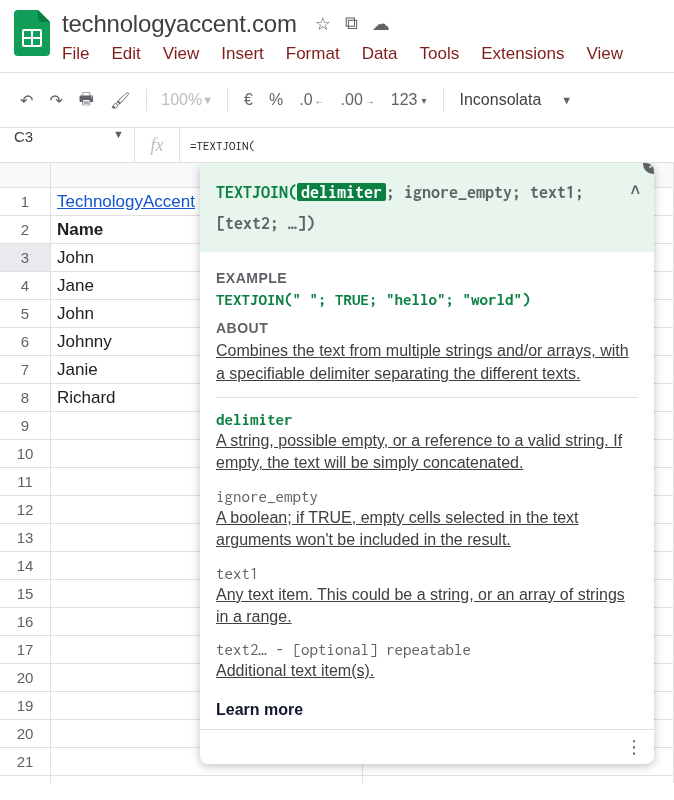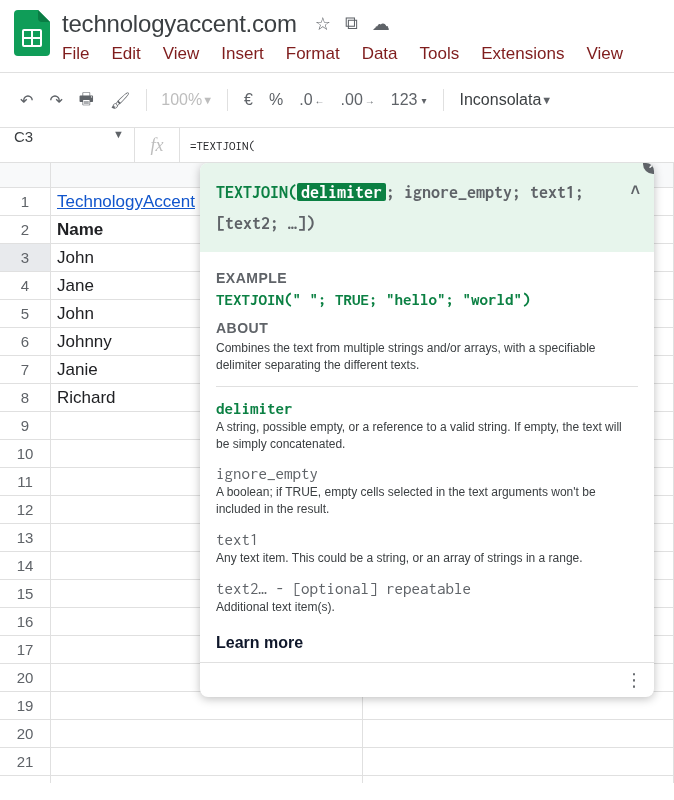--- a/index.html
+++ b/index.html
@@ -60,21 +60,21 @@
   .tb-sep {
     width:1px; height:22px; background:#e0e0e0; margin:0 6px;
   }
   .zoom {
     color:#bdbdbd; font-size:16px; padding:0 4px;
     display:flex; align-items:center; 
   }
   .zoom .caret { font-size:11px; }
   .font-sel {
     font-size:16px; color:#3c4043; padding:0 6px;
-    display:flex; align-items:center; gap:0;
+    display:flex; align-items:center; gap:20px;
   }
   
   .fxrow {
     display:flex; align-items:center;
     border-bottom:1px solid #e0e0e0;
     height:34px;
   }
   .namebox {
     width:110px; display:flex; align-items:flex-start; justify-content:space-between;
     padding:0 10px 0 14px; font-size:15px; color:#3c4043;
@@ -175,21 +175,22 @@
     margin:6px 0 4px 0; font-size:14px; letter-spacing:.5px;
     color:#5f6368; font-weight:700;
   }
   .tip-body .example {
     font-family: Inconsolata, "Courier New", monospace;
     color:#0b8043; font-weight:700; font-size:17px;
     margin-bottom:12px; margin-top:4px;
   }
   .tip-body p {
     margin:2px 0 12px 0; color:#3c4043; line-height:1.4;
-    font-size:12px;
+    font-size:16px;
+    text-decoration:underline;
   }
   .tip-body hr {
     border:none; border-top:1px solid #e0e0e0; margin:4px 0 12px 0;
   }
   .param-name {
     font-family: Inconsolata, "Courier New", monospace;
     font-size:17px; color:#5f6368; margin-top:8px;
   }
   .param-name.accent { color:#0b8043; font-weight:700;}
   .learn {

